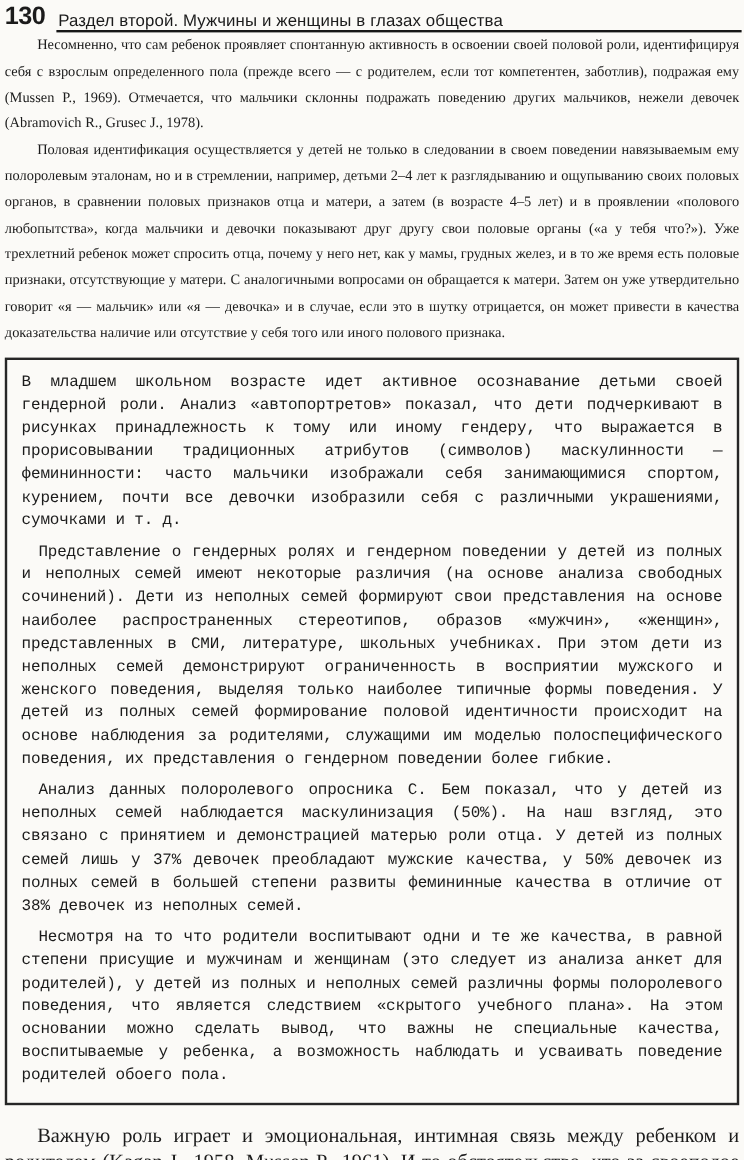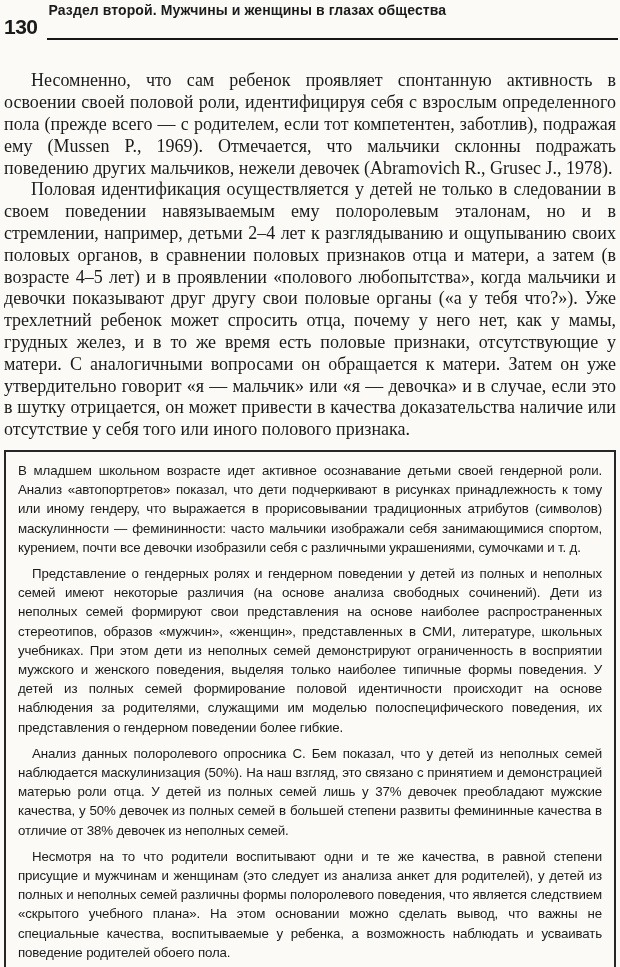--- a/index.html
+++ b/index.html
@@ -30,32 +30,32 @@
     font-weight: bold;
     line-height: 1;
     letter-spacing: -0.5px;
     padding-bottom: 3px;
     margin-right: 9px;
     white-space: nowrap;
   }
   .running-head {
     flex: 1;
     border-bottom: 2px solid #171717;
-    padding: 0 0 20px 2px;
+    padding: 0 0 0 2px;
     font-size: 14px;
-    font-weight: bold;
+    font-weight: normal;
     letter-spacing: 0.1px;
     line-height: 1.1;
     white-space: nowrap;
     overflow: hidden;
   }
   
   .body-text {
-    padding: 30px 4px 0 4px;
-    font-size: 18px;
+    padding: 0 4px 0 4px;
+    font-size: 12px;
     line-height: 21.8px;
     text-align: justify;
     font-family: Liberation Serif, serif;
   }
   .body-text p {
     margin: 0;
     text-indent: 27px;
   }
   
   .citation-box {
@@ -64,20 +64,21 @@
     padding: 9px 12px 6px 12px;
     font-family: "Liberation Sans", sans-serif;
     font-size: 13.3px;
     line-height: 19.2px;
     letter-spacing: -0.15px;
     text-align: justify;
     box-sizing: border-box;
   }
   .citation-box p {
     margin: 0 0 7px 0;
+    font-family: Liberation Mono, monospace;
   }
   .citation-box p.indented {
     text-indent: 14px;
   }
   .citation-source {
     text-indent: 14px;
     margin: 2px 0 0 0 !important;
   }
   
   .after-box {

